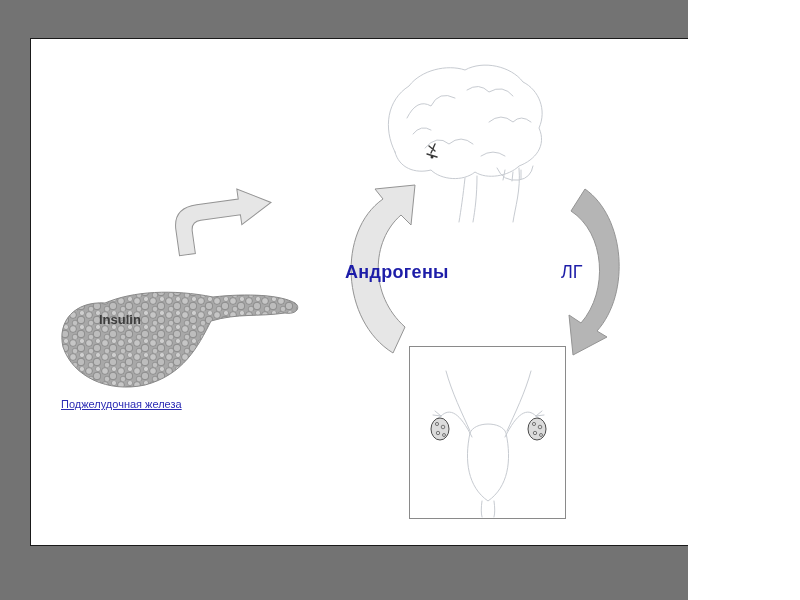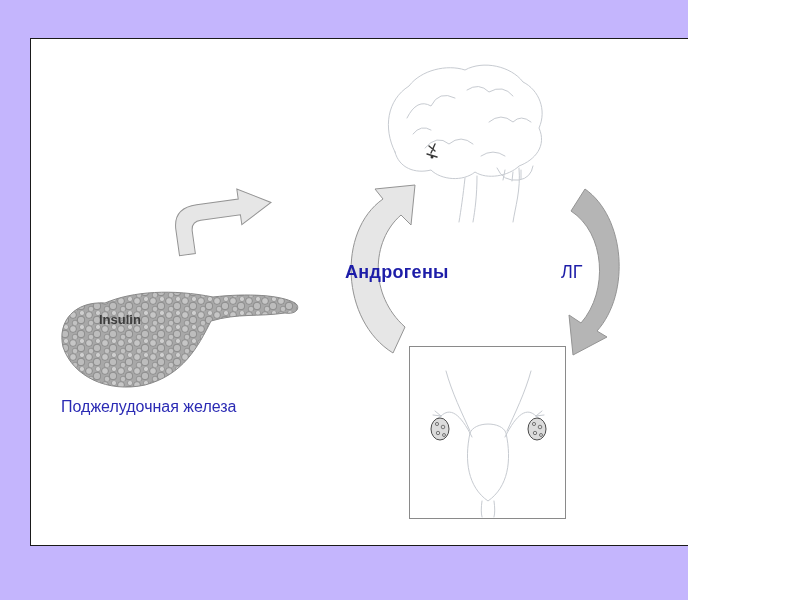--- a/index.html
+++ b/index.html
@@ -1,17 +1,17 @@
 <!DOCTYPE html>
 <html style="--label-blue: #1d1da8; --caption-blue: #2b2bb4; --insulin-dark: #3c3c3c; --arrow-light: #e6e6e6; --arrow-dark: #b5b5b5; --arrow-outline: #949494; --sketch-gray: #c7cbd1; --frame-border: #1a1a1a; --box-border: #8a8a8a;"><head>
 <meta charset="utf-8">
 <style>
   html,body{margin:0;padding:0;background:#fff;}
   .page{
-    position:relative;width:688px;height:600px;background:#c4b5fd;
+    position:relative;width:688px;height:600px;background:#737373;
     font-family:"Liberation Sans",sans-serif;overflow:hidden;
   }
   .frame{
     position:absolute;left:30px;top:38px;width:733px;height:508px;
     border:1.5px solid var(--frame-border,#1a1a1a);background:#ffffff;box-sizing:border-box;
   }
   .abs{position:absolute;}
   
   .sk{stroke:var(--sketch-gray,#c7cbd1);fill:none;stroke-width:1;stroke-linecap:round;}
   .pit{stroke:#3a3a3a;fill:none;stroke-width:1.4;stroke-linecap:round;}
@@ -25,22 +25,22 @@
   }
   .lbl-lh{
     left:560px;top:261px;font-size:18px;font-weight:normal;
     color:var(--label-blue,#1d1da8);z-index:5;
   }
   .lbl-insulin{
     left:98px;top:311px;font-size:13px;font-weight:bold;
     font-family:Liberation Sans, sans-serif;color:var(--insulin-dark,#3c3c3c);z-index:4;
   }
   .lbl-pancreas{
-    left:60px;top:397px;font-size:16px;
-    color:var(--caption-blue,#2b2bb4);z-index:4;
+    left:60px;top:397px;font-size:11px;
+    color:var(--caption-blue,#2b2bb4);z-index:4;text-decoration:underline;
   }
   .ovaries-box{
     left:408px;top:345px;width:157px;height:173px;
     border:1px solid var(--box-border,#8a8a8a);background:#ffffff;box-sizing:border-box;z-index:2;
   }
   .elbow{left:168px;top:188px;transform:rotate(-8deg);z-index:2;}
   .cres-left{left:322px;top:182px;z-index:2;}
   .cres-right{left:562px;top:182px;z-index:3;}
   .brain{left:368px;top:55px;z-index:1;}
   .pancreas{left:52px;top:282px;z-index:3;}

